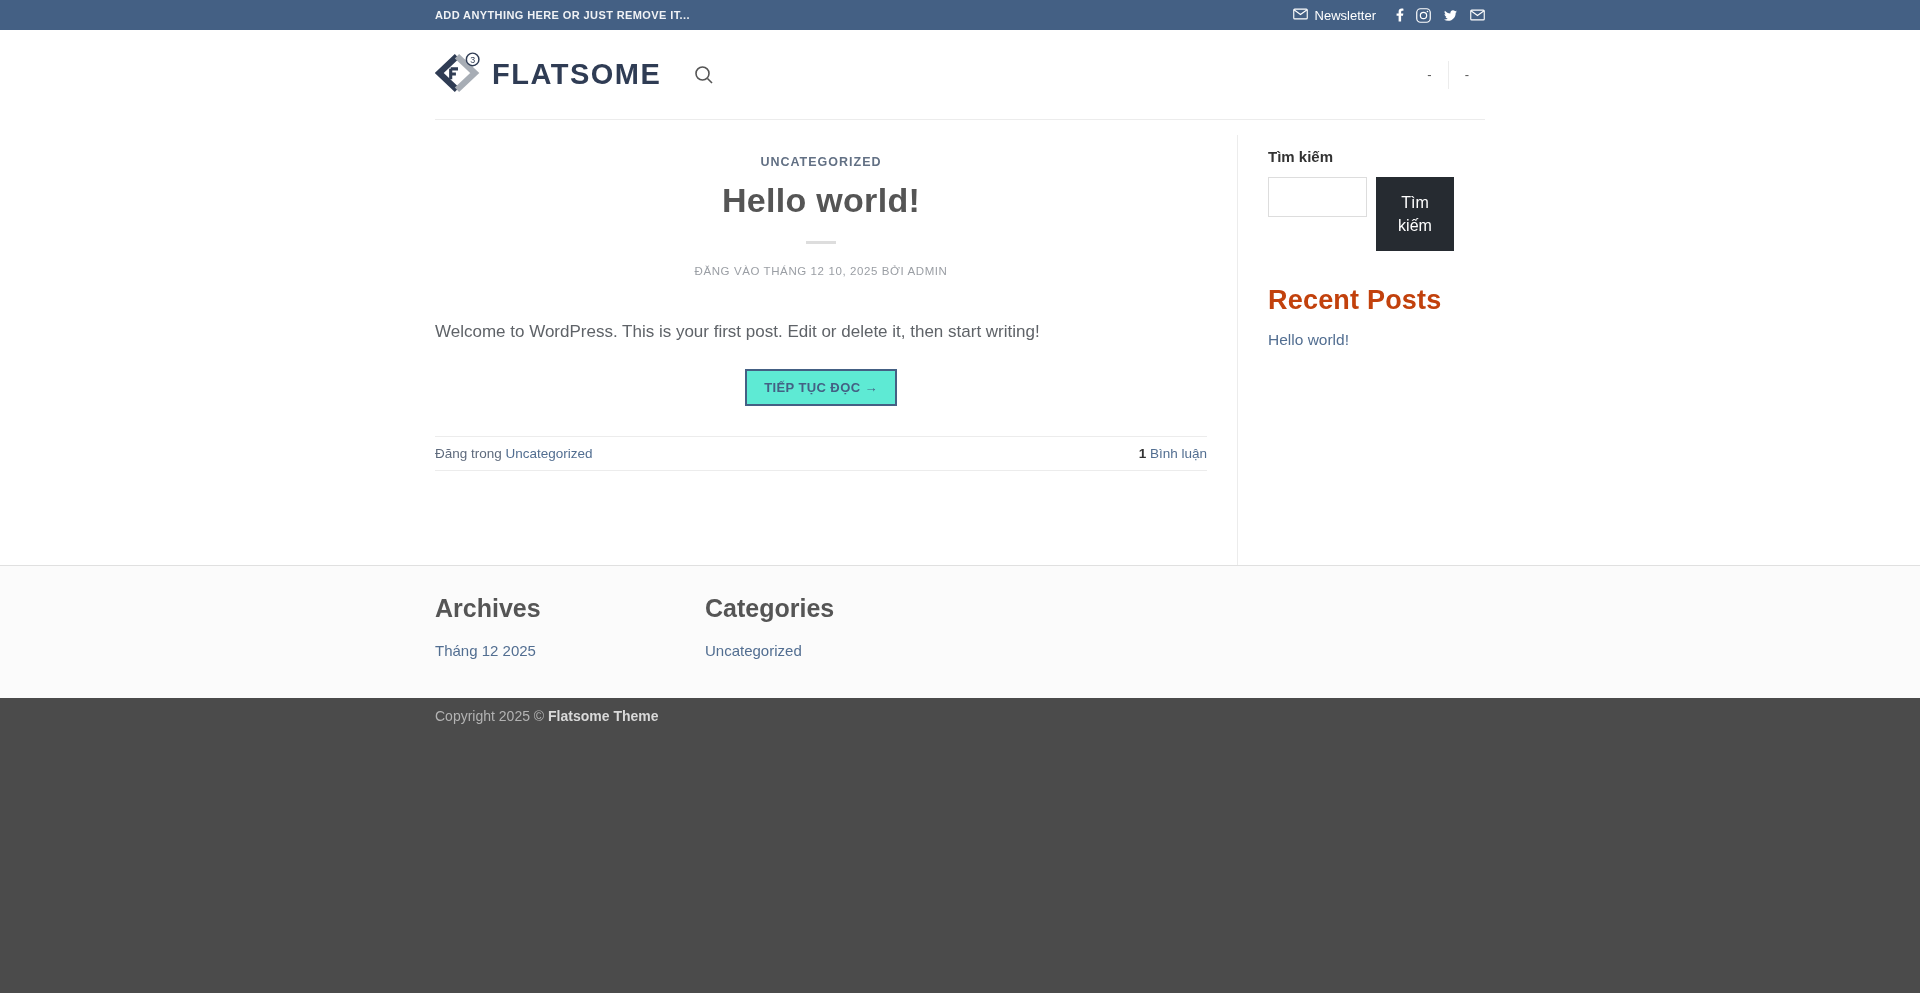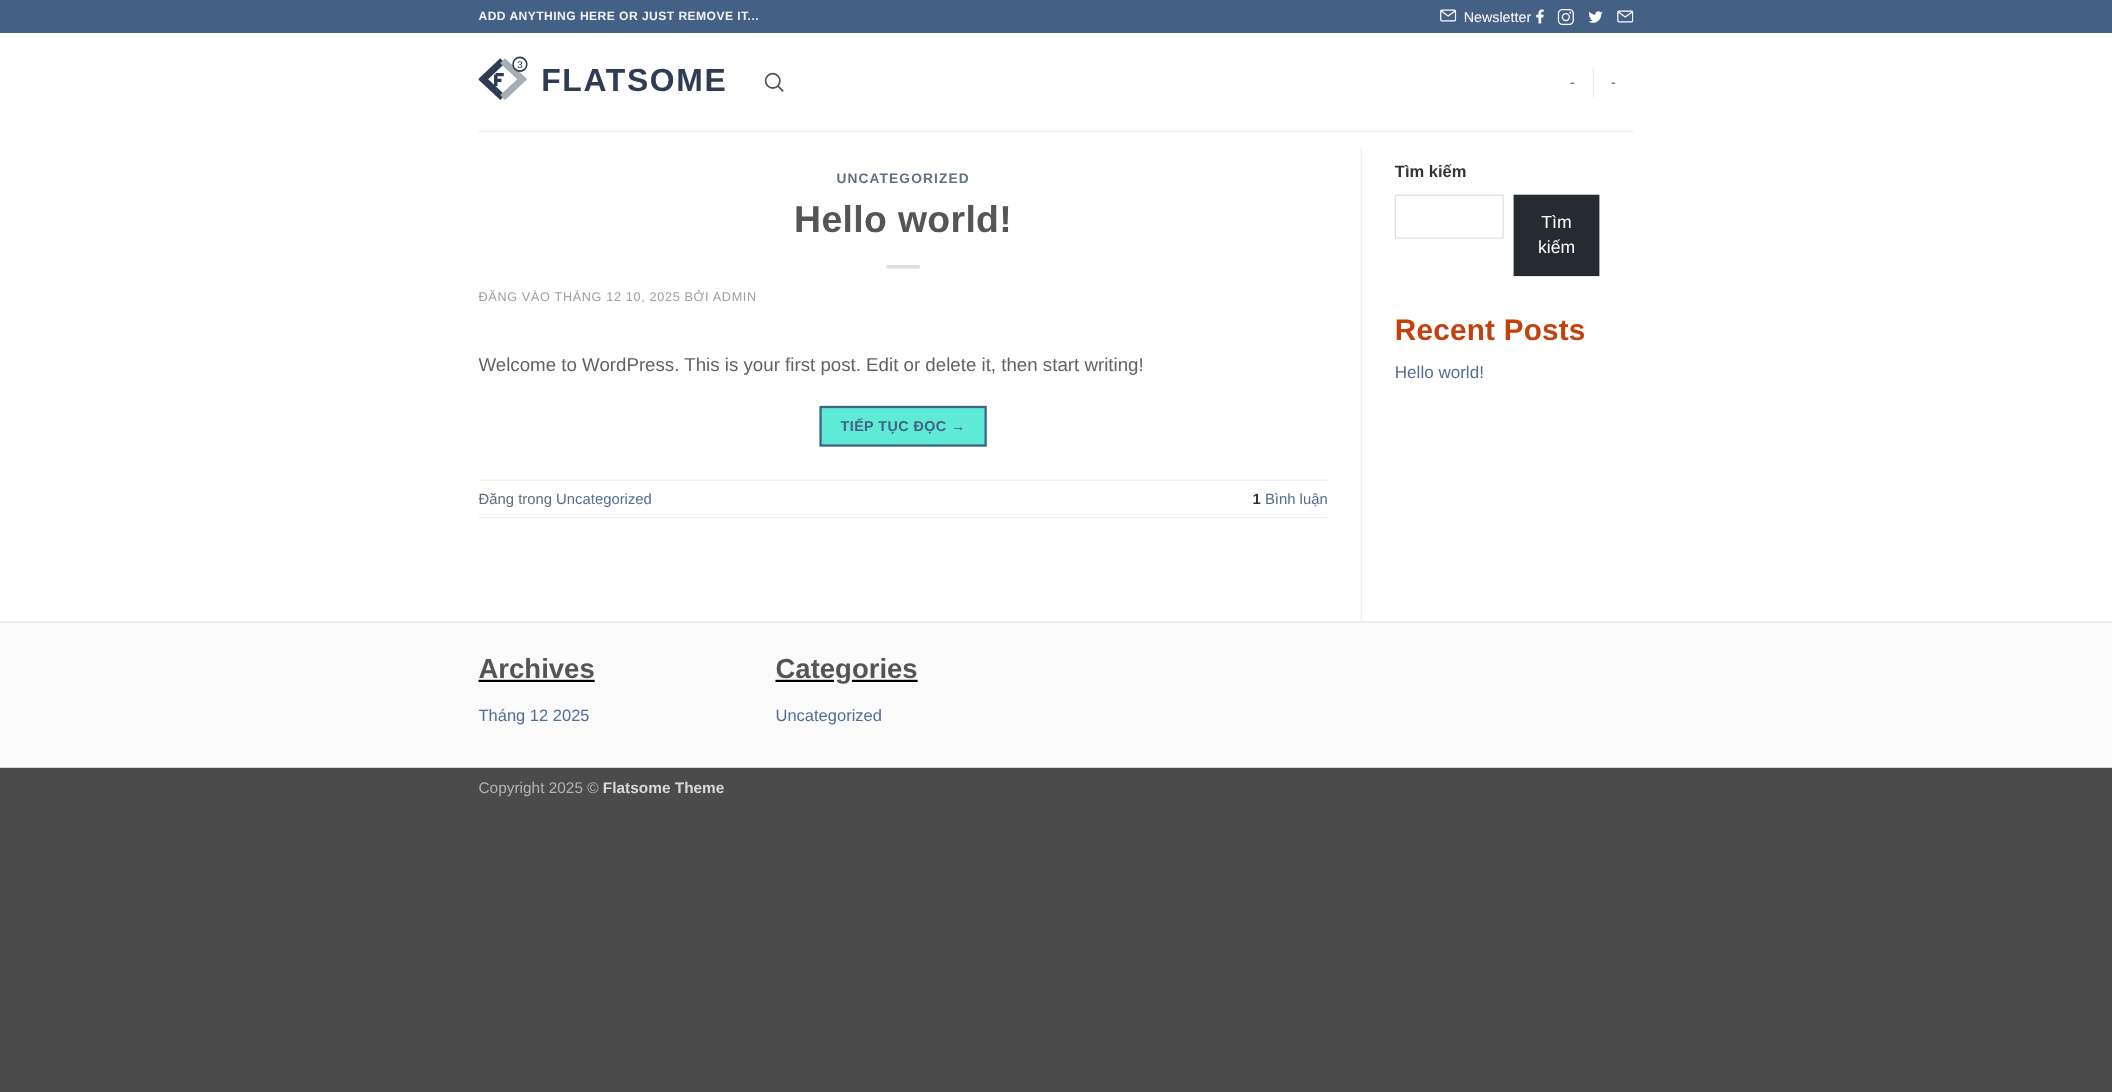--- a/index.html
+++ b/index.html
@@ -9,21 +9,21 @@
     display: flex; flex-direction: column;
     font-family: "Liberation Sans", sans-serif;
     background: #fff; overflow: hidden;
   }
   .container { width: 1050px; margin: 0 auto; }
 
   
   .topbar { background: #446084; height: 30px; flex: 0 0 auto; display: flex; align-items: center; }
   .topbar-inner { display: flex; justify-content: space-between; align-items: center; }
   .topbar-msg { color: rgba(255,255,255,.92); font-size: 11px; font-weight: bold; letter-spacing: .4px; }
-  .topbar-right { display: flex; align-items: center; gap: 4px; }
+  .topbar-right { display: flex; align-items: center; gap: 20px; }
   .newsletter { display: flex; align-items: center; gap: 7px; color: #fff; font-size: 13px; cursor: pointer; }
   .social-icons { display: flex; align-items: center; gap: 12px; }
   .social-icons svg { display: block; cursor: pointer; }
 
   
   .header { background: #fff; flex: 0 0 auto; }
   .header-inner { height: 90px; border-bottom: 1px solid #ececec; display: flex; align-items: center; }
   .logo { display: flex; align-items: center; gap: 11px; cursor: pointer; }
   .logo-text { font-size: 29px; font-weight: bold; color: #2f3c54; letter-spacing: 1.5px; }
   .hdr-search { margin-left: 32px; cursor: pointer; display: flex; }
@@ -31,21 +31,21 @@
   .menu-item { font-size: 13px; color: #555; padding: 0 16px; cursor: pointer; }
   .vdiv { width: 1px; height: 28px; background: #ececec; }
 
   
   .main { flex: 0 0 auto; }
   .main-inner { display: flex; padding-top: 15px; min-height: 445px; }
   .content-col { width: 803px; padding-right: 30px; border-right: 1px solid #ececec; }
   .post-category { text-align: center; margin-top: 20px; font-size: 12.5px; font-weight: 600; letter-spacing: 1px; color: #627084; cursor: pointer; }
   .post-title { text-align: center; font-size: 34px; font-weight: bold; color: #555; margin: 12px 0 0; letter-spacing: .3px; }
   .title-divider { width: 30px; height: 3px; background: #ddd; margin: 21px auto; }
-  .post-meta { font-size: 11.5px; color: #9a9ea4; letter-spacing: .6px; }
+  .post-meta { text-align: center; font-size: 11.5px; color: #9a9ea4; letter-spacing: .6px; }
   .post-excerpt { margin-top: 42px; font-size: 17px; color: #5f6368; line-height: 1.5; }
   .read-more-wrap { text-align: center; margin-top: 24px; }
   .read-more { display: inline-block; border: 2px solid #446084; color: #446084; background: #5eead4;
                font-weight: bold; font-size: 13px; letter-spacing: .4px; padding: 9px 17px;
                font-family: "Liberation Sans", sans-serif; cursor: pointer; }
   .post-footer { margin-top: 30px; border-top: 1px solid #ececec; border-bottom: 1px solid #ececec;
                  padding: 9px 0; display: flex; justify-content: space-between; align-items: center;
                  font-size: 13.5px; }
   .posted-in { color: #5f6b7d; }
   .posted-in a { color: #526e91; cursor: pointer; }
@@ -62,21 +62,21 @@
                 padding: 14px 13px; width: 78px; line-height: 1.45; cursor: pointer;
                 font-family: "Liberation Sans", sans-serif; }
   .widget-title { font-size: 27px; font-weight: bold; color: #c2410c; letter-spacing: .2px; }
   .wt-posts { margin-top: 34px; }
   .wt-comments { margin-top: 27px; }
   .widget-link { display: inline-block; color: #526e91; font-size: 15.5px; margin-top: 15px; cursor: pointer; }
   .comment-line { margin-top: 15px; font-size: 15.5px; line-height: 1.75; color: #666; }
   .comment-line a { color: #526e91; cursor: pointer; }
 
   
-  .footer-light { background: #fbfbfb; border-top: 1px solid #e0e0e0; flex: 0 0 auto; text-decoration: underline; }
+  .footer-light { background: #fbfbfb; border-top: 1px solid #e0e0e0; flex: 0 0 auto; }
   .footer-light-inner { display: flex; padding: 28px 0 38px; }
   .footer-col { width: 270px; }
   .footer-col-title { font-size: 25px; font-weight: bold; color: #555; }
   .footer-col-link { display: inline-block; margin-top: 19px; font-size: 15px; color: #526e91; cursor: pointer; }
   .footer-dark { background: #4b4b4b; flex: 1 1 auto; }
   .footer-dark-inner { padding: 10px 0; font-size: 14px; color: #b3b3b3; }
   .footer-dark-inner b { color: #d9d9d9; }
 </style>
 </head>
 <body>

